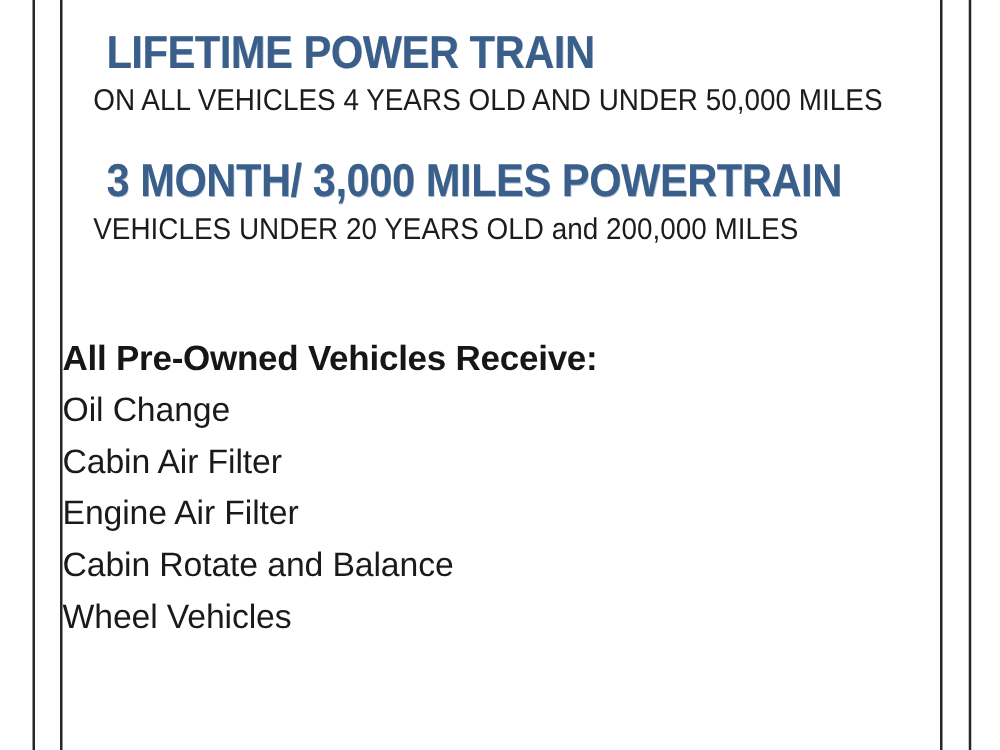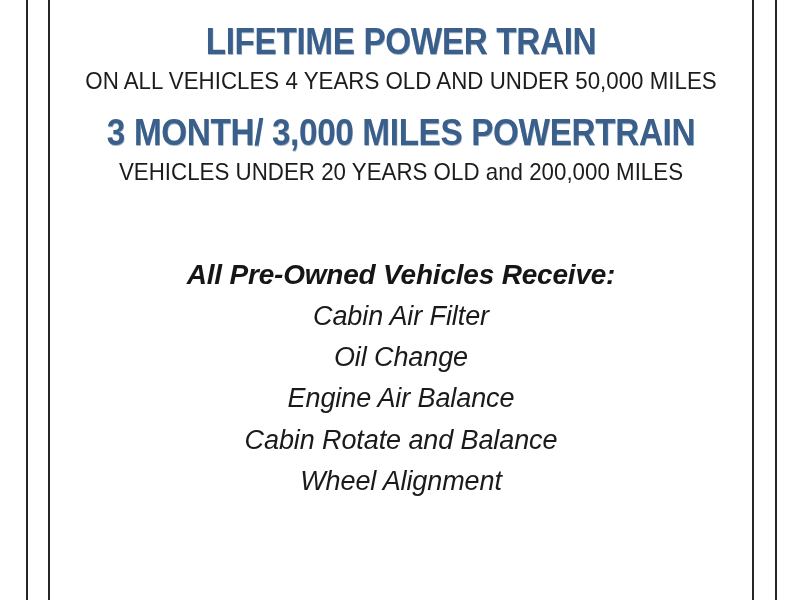--- a/index.html
+++ b/index.html
@@ -38,28 +38,28 @@
   .rule.right-inner { left: 752px; }
   .rule.right-outer { left: 775px; }
 
   
   .content {
     position: absolute;
     left: 50px;
     top: 0;
     width: 702px;
     height: 496px;
-    text-align: center;
+    text-align: left;
   }
 
   
   .warranty-block { width: 100%; }
 
   .warranty-block.first  { margin-top: 22px; }
-  .warranty-block.second { margin-top: 18px; }
+  .warranty-block.second { margin-top: 30px; }
 
   .warranty-title {
     font-family: "Liberation Sans Narrow", "Liberation Sans", sans-serif;
     color: #3a5f8a;
     font-weight: 700;
     font-size: 37px;
     line-height: 1.06;
     letter-spacing: -0.4px;
     transform: scaleX(0.90);
     transform-origin: center center;
@@ -77,21 +77,20 @@
     transform: scaleX(0.93);
     transform-origin: center center;
     white-space: nowrap;
     margin-top: 6px;
   }
 
   
   .services {
     margin-top: 73px;
     width: 100%;
-    font-style: italic;
   }
 
   .services-heading {
     font-family: "Liberation Sans", sans-serif;
     font-weight: 700;
     font-size: 28px;
     color: #161616;
     letter-spacing: -0.2px;
     line-height: 1.12;
     white-space: nowrap;
@@ -126,21 +125,21 @@
     </div>
 
     <div class="warranty-block second">
       <div class="warranty-title">3 MONTH/ 3,000 MILES POWERTRAIN</div>
       <div class="warranty-sub">VEHICLES UNDER 20 YEARS OLD and 200,000 MILES</div>
     </div>
 
     <div class="services">
       <div class="services-heading">All Pre-Owned Vehicles Receive:</div>
 
+      <div class="service-item">Oil Change</div>
       <div class="service-item">Cabin Air Filter</div>
-      <div class="service-item">Oil Change</div>
-      <div class="service-item">Engine Air Balance</div>
+      <div class="service-item">Engine Air Filter</div>
       <div class="service-item">Cabin Rotate and Balance</div>
-      <div class="service-item">Wheel Alignment</div>
+      <div class="service-item">Wheel Vehicles</div>
     </div>
 
   </div>
 </div>
 
 </body></html>

